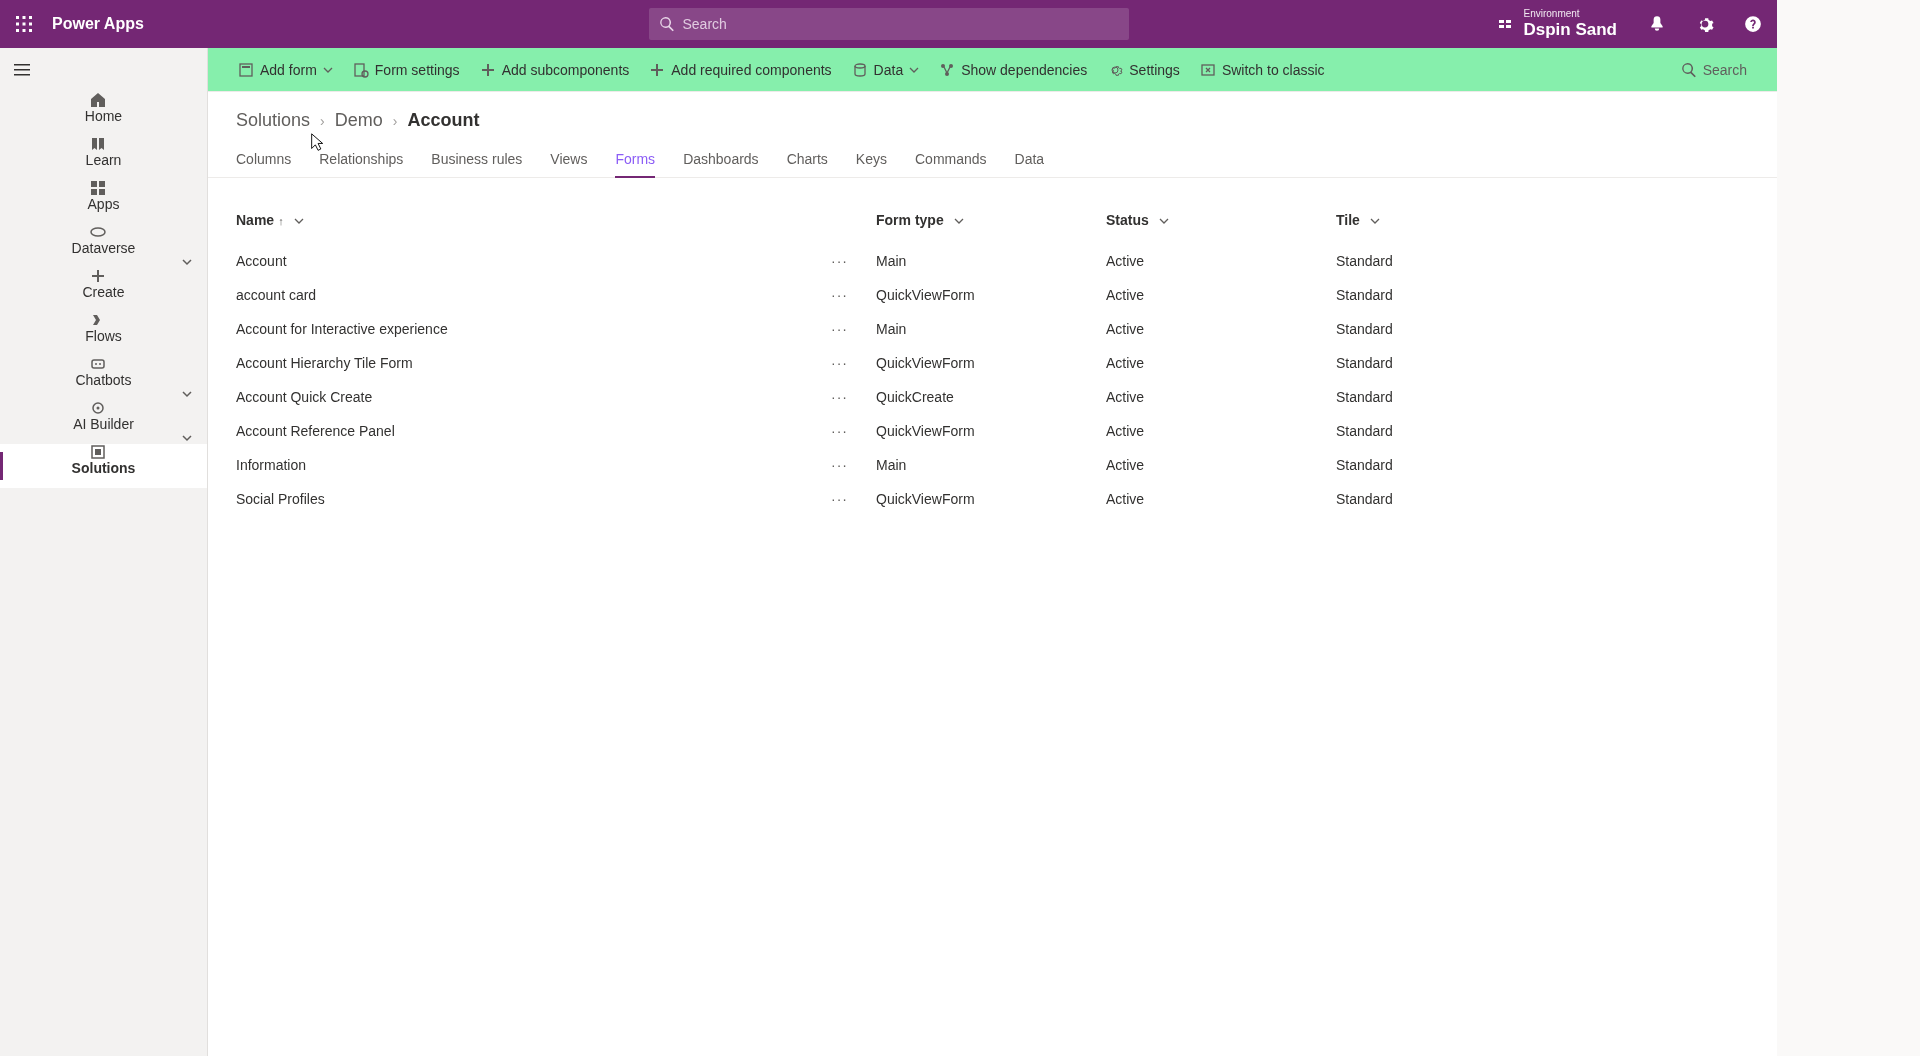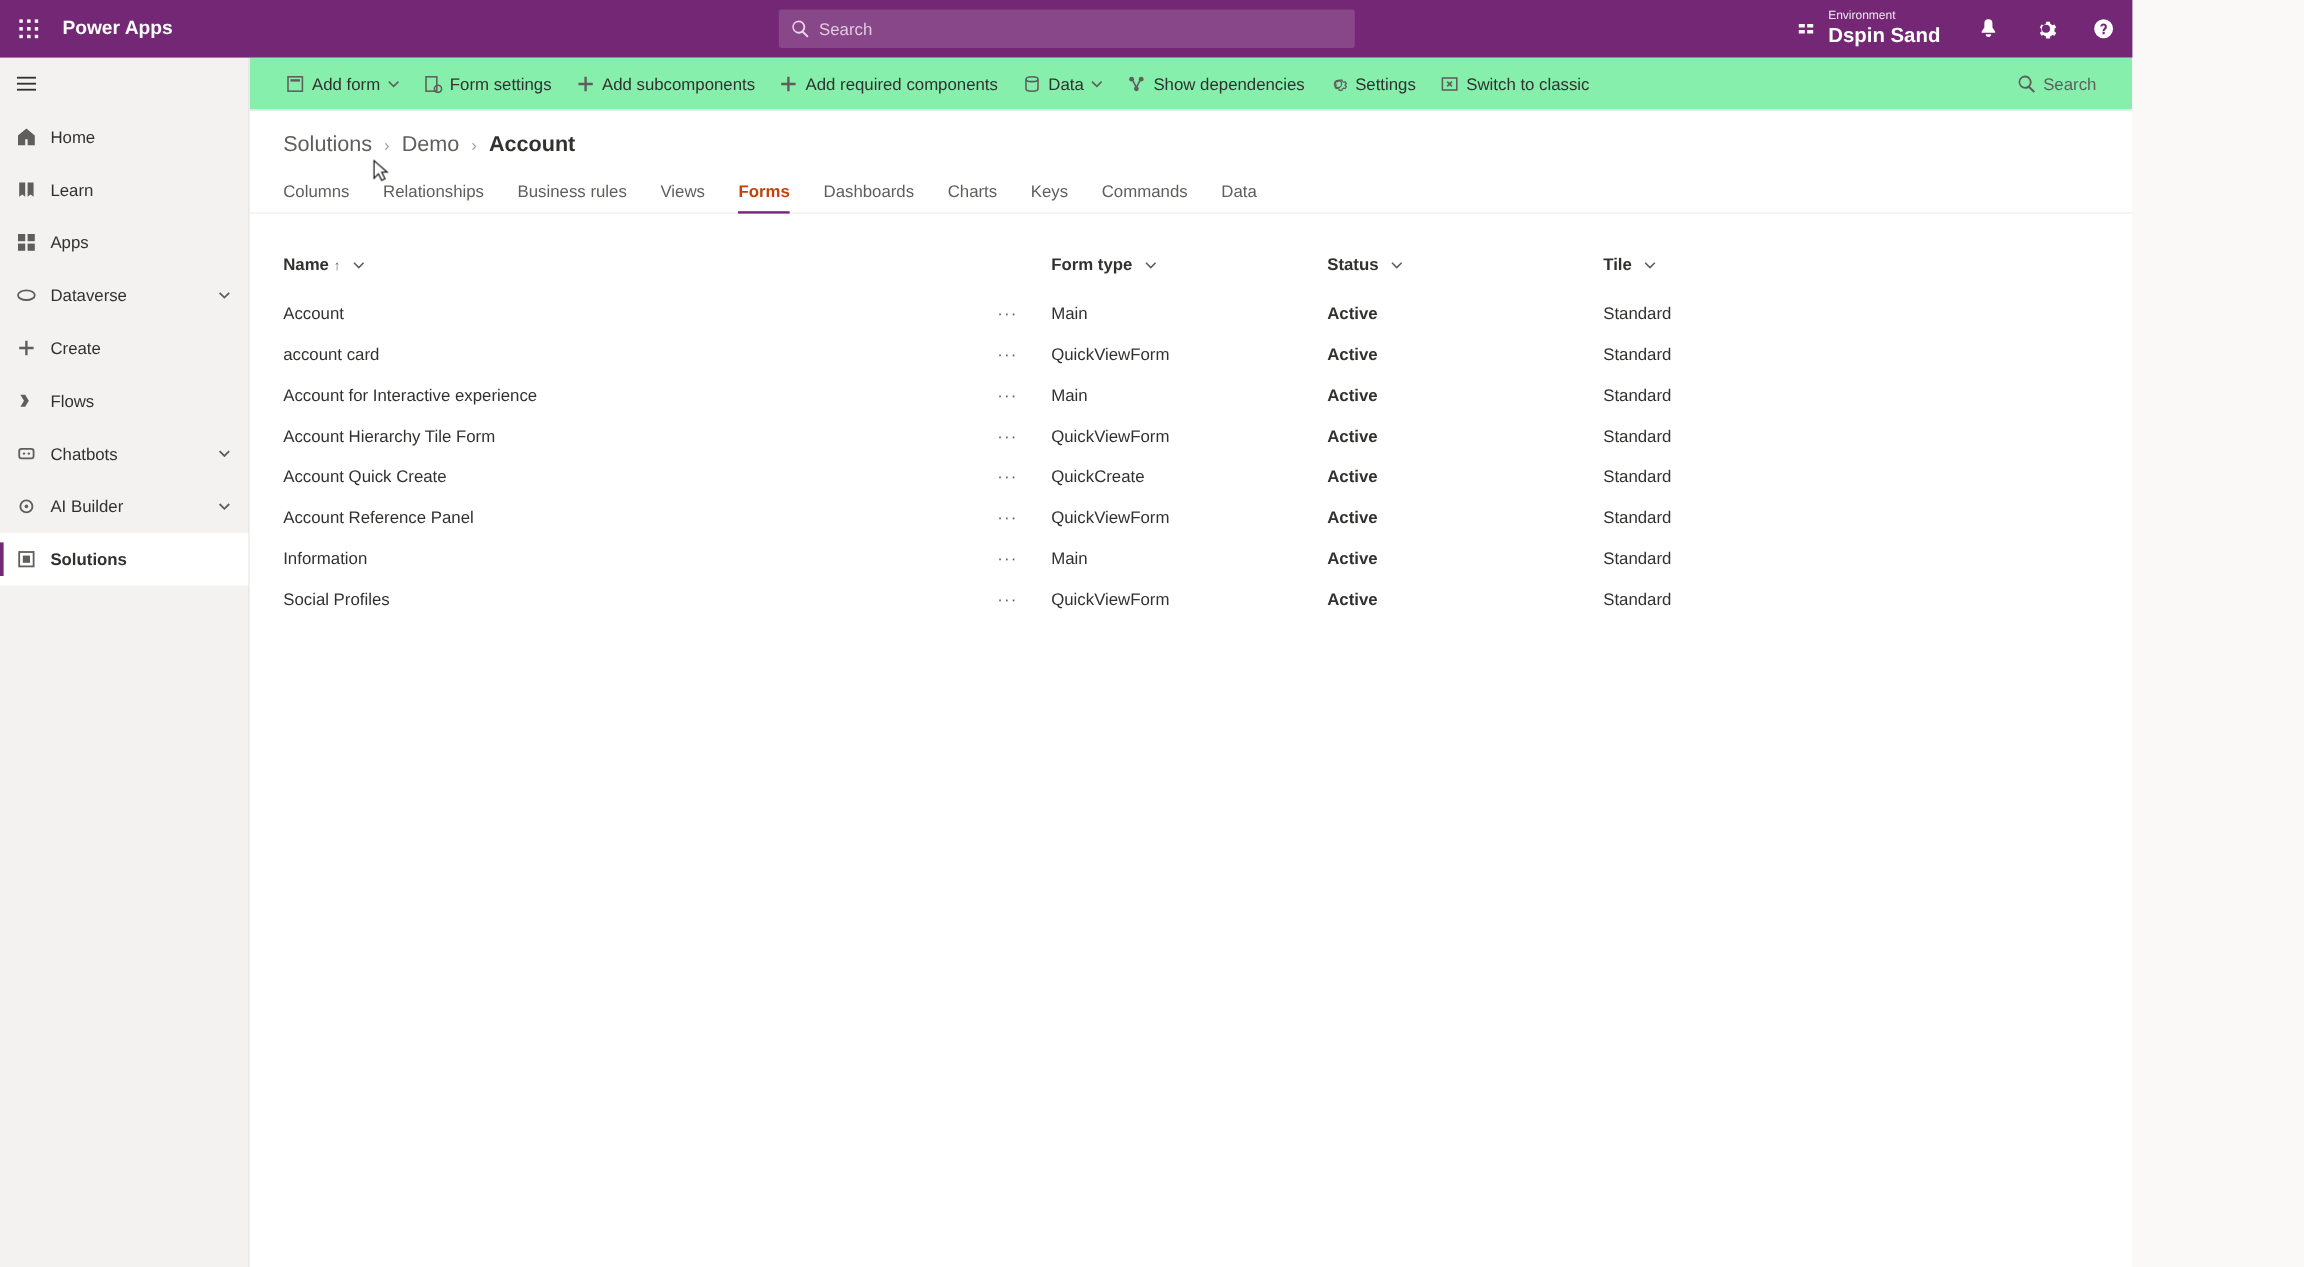--- a/index.html
+++ b/index.html
@@ -39,21 +39,21 @@
     .hdr-icon { width: 48px; height: 48px; display: flex; align-items: center; justify-content: center; cursor: pointer; }
     .hdr-icon svg { width: 18px; height: 18px; fill: white; }
     
     
     .body { flex: 1; display: flex; overflow: hidden; }
     
     
     .sidebar { width: 208px; background: #f3f2f1; border-right: 1px solid #e1dfdd; display: flex; flex-direction: column; }
     .hamburger { height: 44px; display: flex; align-items: center; padding-left: 14px; cursor: pointer; }
     .hamburger svg { width: 16px; height: 16px; fill: #323130; }
-    .nav-item { height: 44px; display: flex; align-items: center; padding: 0 14px; cursor: pointer; font-size: 14px; color: #323130; position: relative; }
+    .nav-item { height: 44px; display: flex; align-items: center; padding: 0 14px; cursor: pointer; font-size: 14px; color: #323130; position: relative; flex-direction: column; }
     .nav-item.active { background: #ffffff; font-weight: 600; }
     .nav-item.active::before { content: ''; position: absolute; left: 0; top: 8px; bottom: 8px; width: 3px; background: #742774; }
     .nav-item svg { width: 16px; height: 16px; fill: #605e5c; margin-right: 12px; flex-shrink: 0; }
     .nav-item .chev { margin-left: auto; margin-right: 0; width: 12px; height: 12px; }
     
     
     .main { flex: 1; display: flex; flex-direction: column; background: #ffffff; overflow: hidden; }
     
     
     .cmdbar { height: 44px; border-bottom: 1px solid #edebe9; display: flex; align-items: center; padding: 0 20px; background: #86efac; }
@@ -68,35 +68,35 @@
     .crumb-row { padding: 18px 28px 10px 28px; }
     .crumb { display: flex; align-items: center; font-size: 18px; }
     .crumb .link { color: #605e5c; cursor: pointer; }
     .crumb .sep { color: #a19f9d; margin: 0 10px; font-size: 14px; }
     .crumb .current { font-weight: 600; color: #323130; }
     
     
     .tabs { display: flex; padding: 0 28px; border-bottom: 1px solid #edebe9; }
     .tab { padding: 10px 14px 10px 14px; font-size: 14px; color: #605e5c; cursor: pointer; position: relative; }
     .tab:first-child { padding-left: 0; }
-    .tab.active { color: #c2410c; font-weight: 700; }
+    .tab.active { color: #8b5cf6; font-weight: 400; }
     .tab.active::after { content: ''; position: absolute; left: 14px; right: 14px; bottom: -1px; height: 2px; background: #742774; }
     .tab.active:first-child::after { left: 0; }
     
     
     .table-wrap { padding: 24px 28px; flex: 1; overflow: auto; }
     .table { width: 100%; border-collapse: collapse; }
     .table th { text-align: left; font-size: 14px; font-weight: 600; color: #323130; padding: 10px 12px 16px 0; cursor: pointer; }
     .table th .sort { font-size: 11px; margin-left: 4px; color: #605e5c; }
     .table th .chevd2 { display: inline-block; width: 10px; height: 10px; fill: #605e5c; margin-left: 6px; vertical-align: middle; }
     .table td { font-size: 14px; color: #323130; padding: 6px 12px 6px 0; height: 34px; }
     .col-name { width: 590px; }
     .col-actions { width: 50px; text-align: right; }
     .col-ft { width: 230px; }
-    .col-status { width: 230px; font-weight: bold; }
+    .col-status { width: 230px; }
     .col-type { width: auto; }
     .dots { color: #605e5c; cursor: pointer; letter-spacing: 1px; padding-right: 16px; }
     
     
     .cursor { position: fixed; left: 308px; top: 132px; pointer-events: none; z-index: 9999; }
     .cursor svg { width: 22px; height: 22px; }
   </style>
 </head>
 <body>
 

